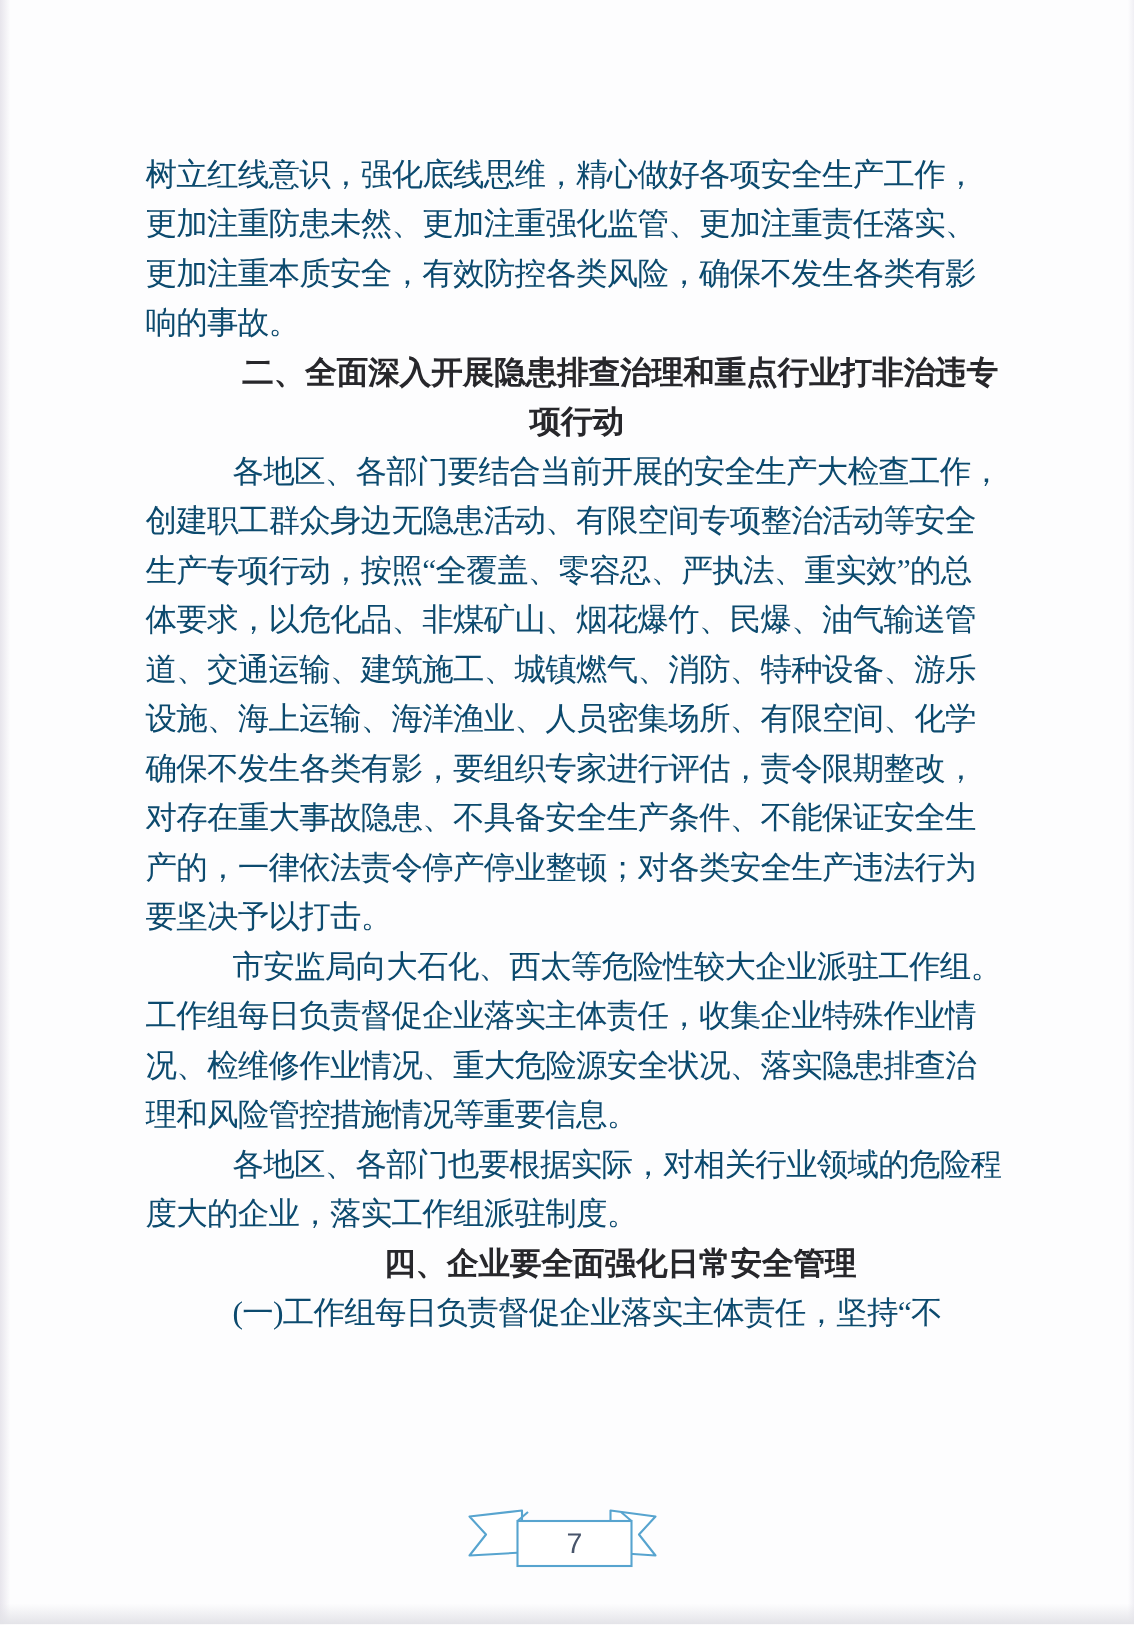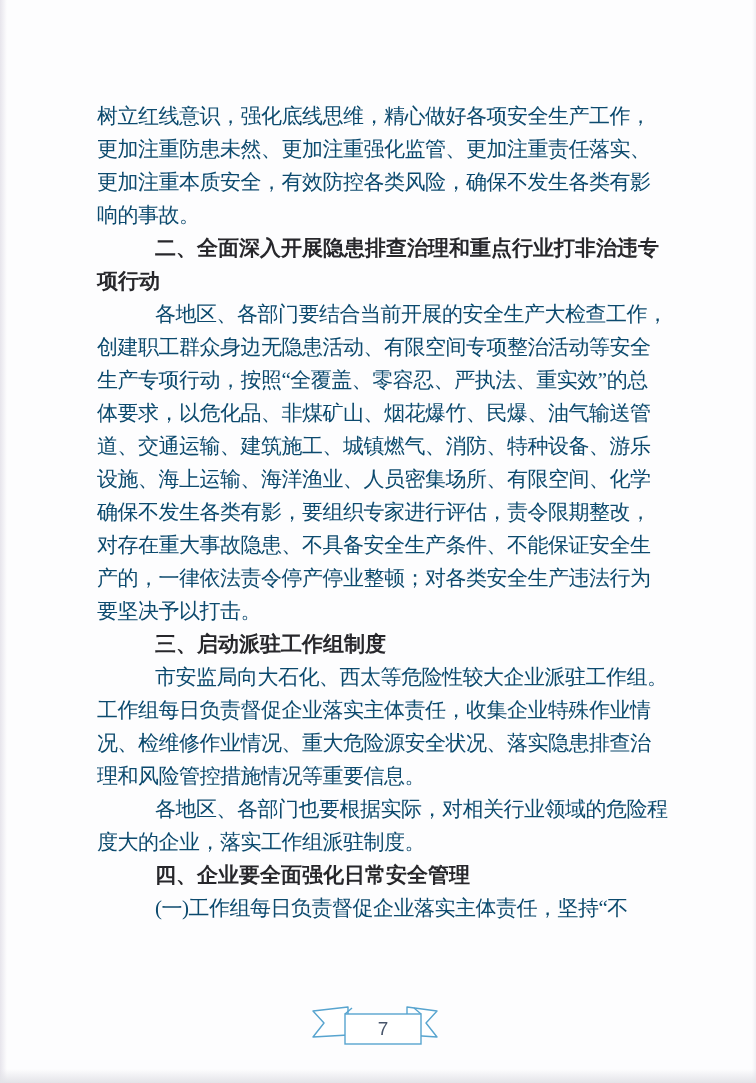--- a/index.html
+++ b/index.html
@@ -46,24 +46,25 @@
     font-size: 21px;
     letter-spacing: -0.5px;
     color: #0c4a6e;
     white-space: nowrap;
     overflow: visible;
   }
   .line.indent {
     padding-left: 58px;
   }
   .line.heading {
-    font-family: Liberation Serif, serif;
+    font-family: Liberation Sans, sans-serif;
     font-weight: bold;
     color: #27272b;
     letter-spacing: 0;
+    text-align: center;
   }
   .ribbon {
     position: absolute;
     left: 312px;
     top: 1004px;
     width: 126px;
     height: 42px;
   }
 </style>
 </head>
@@ -85,21 +86,20 @@
       <div class="line indent">各地区、各部门要结合当前开展的安全生产大检查工作，</div>
       <div class="line">创建职工群众身边无隐患活动、有限空间专项整治活动等安全</div>
       <div class="line">生产专项行动，按照“全覆盖、零容忍、严执法、重实效”的总</div>
       <div class="line">体要求，以危化品、非煤矿山、烟花爆竹、民爆、油气输送管</div>
       <div class="line">道、交通运输、建筑施工、城镇燃气、消防、特种设备、游乐</div>
       <div class="line">设施、海上运输、海洋渔业、人员密集场所、有限空间、化学</div>
       <div class="line">确保不发生各类有影，要组织专家进行评估，责令限期整改，</div>
       <div class="line">对存在重大事故隐患、不具备安全生产条件、不能保证安全生</div>
       <div class="line">产的，一律依法责令停产停业整顿；对各类安全生产违法行为</div>
       <div class="line">要坚决予以打击。</div>
-      <div class="line heading indent">三、启动派驻工作组制度</div>
       <div class="line indent">市安监局向大石化、西太等危险性较大企业派驻工作组。</div>
       <div class="line">工作组每日负责督促企业落实主体责任，收集企业特殊作业情</div>
       <div class="line">况、检维修作业情况、重大危险源安全状况、落实隐患排查治</div>
       <div class="line">理和风险管控措施情况等重要信息。</div>
       <div class="line indent">各地区、各部门也要根据实际，对相关行业领域的危险程</div>
       <div class="line">度大的企业，落实工作组派驻制度。</div>
       <div class="line heading indent">四、企业要全面强化日常安全管理</div>
       <div class="line indent">(一)工作组每日负责督促企业落实主体责任，坚持“不</div>
     </div>
 

